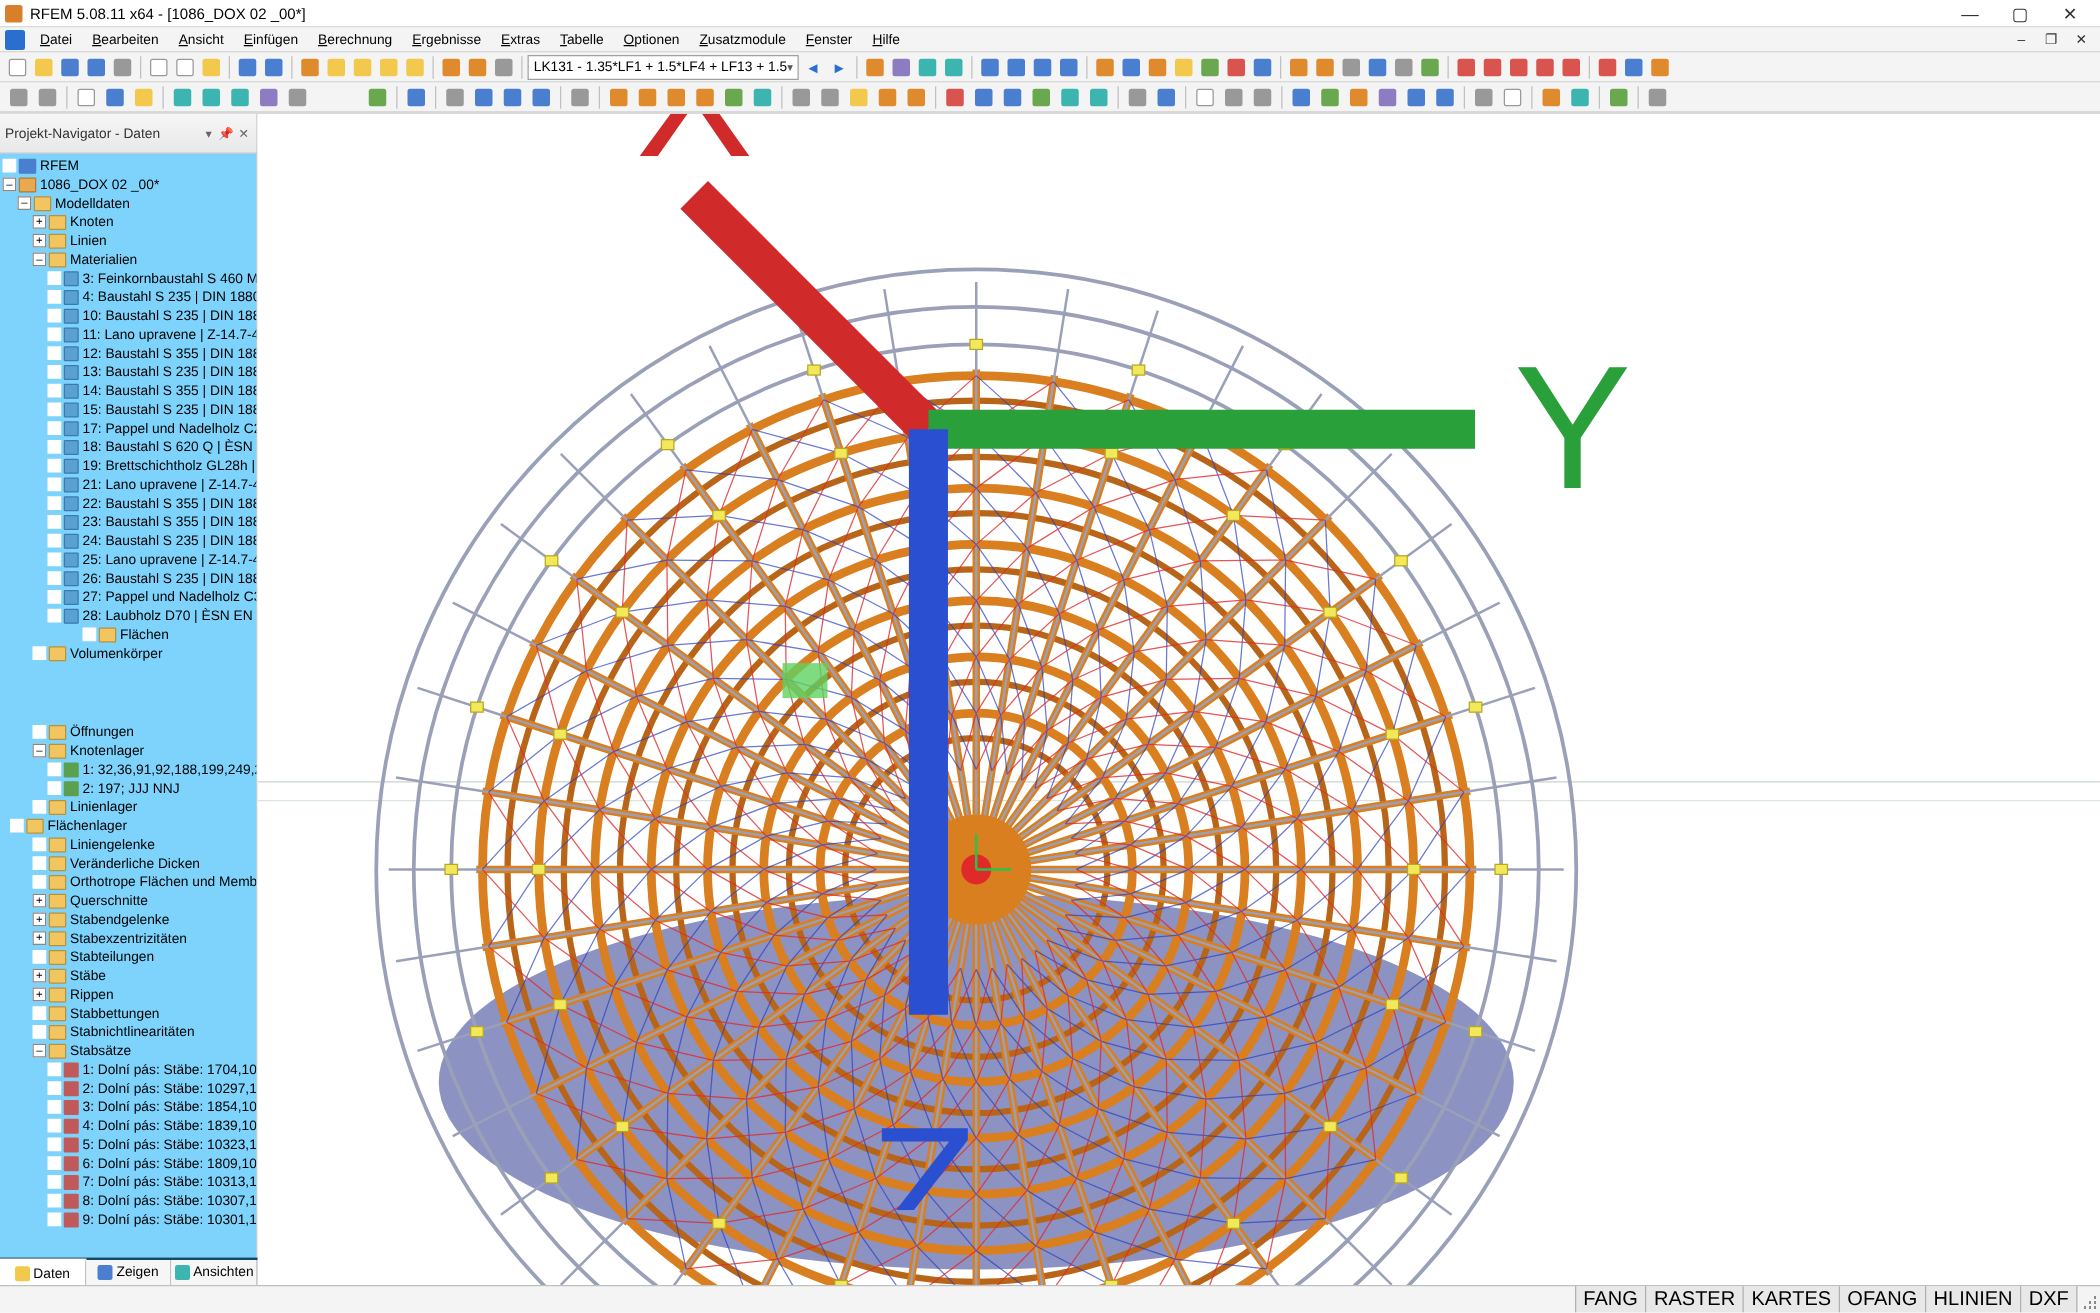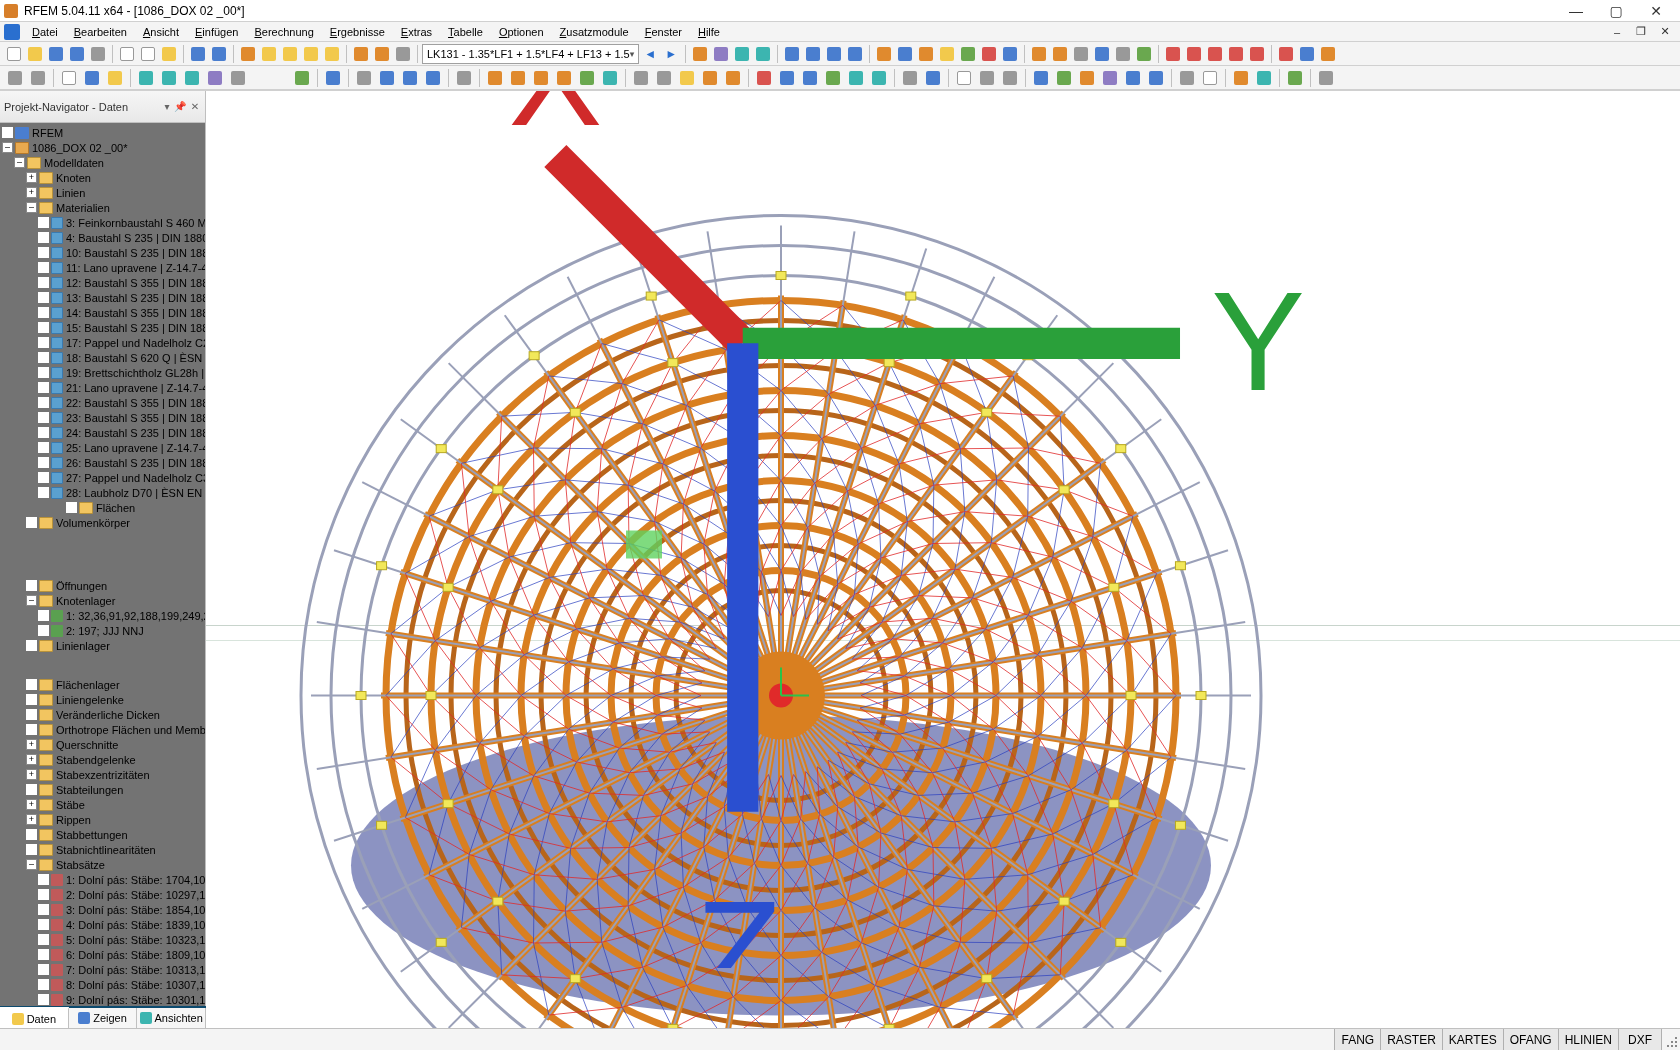--- a/index.html
+++ b/index.html
@@ -123,21 +123,21 @@
     padding: 0 4px;
     font-size: 11px;
     color: #333;
   }
   .nav-header .pin { margin-left:auto; display:flex; gap:2px; }
   .nav-header .pin span { width:12px; height:12px; font-size:10px; display:flex;align-items:center;justify-content:center;color:#666; }
   .nav-tree {
     flex: 1;
     overflow-y: auto;
     overflow-x: hidden;
-    background: #737373;
+    background: #7dd3fc;
     position: relative;
     padding: 2px 0;
   }
   .tree-row {
     display: flex; align-items: center;
     height: 15px;
     white-space: nowrap;
     font-size: 11px;
     color: #000;
     padding-right: 2px;
@@ -207,21 +207,21 @@
     background: #f4f4f4;
     border-top: 1px solid #c0c0c0;
     display: flex;
     align-items: stretch;
   }
   .statusbar .sb-fill { flex:1; }
   .sb-cell {
     border-left: 1px solid #b0b0b0;
     padding: 0 6px;
     display: flex; align-items: center;
-    font-size: 12px;
+    font-size: 16px;
     background: #e8e8e8;
     min-width: 44px;
     justify-content: center;
   }
   .sb-cell:last-child { border-right: 1px solid #b0b0b0;}
   .sb-grip {
     width: 18px;
     display:flex;align-items:flex-end;justify-content:flex-end;
     padding: 2px;
   }
@@ -239,21 +239,21 @@
   .nav-tree::-webkit-scrollbar { width: 14px; }
   .nav-tree::-webkit-scrollbar-track { background:#f4f4f4; }
   .nav-tree::-webkit-scrollbar-thumb { background:#c0c0c0; border:1px solid #a0a0a0; }
   .nav-tree::-webkit-scrollbar-button { background:#e8e8e8; height:14px; border:1px solid #c0c0c0;}
 </style>
 </head>
 <body>
 
 <div class="titlebar">
   <div class="app-icon"></div>
-  <div class="title-text">RFEM 5.04.11 x64 - [1086_DOX 02 _00*]</div>
+  <div class="title-text">RFEM 5.08.11 x64 - [1086_DOX 02 _00*]</div>
   <div class="titlebar-spacer"></div>
   <div class="win-btn">—</div>
   <div class="win-btn">▢</div>
   <div class="win-btn">✕</div>
 </div>
 
 <div class="menubar">
   <div class="menu-icon"></div>
   <div id="menus" style="display: flex;">
       <div class="menu-item"><u>D</u>atei</div>
@@ -774,21 +774,21 @@
         <div class="tree-row" style="padding-left: 38px;">
           <div class="tree-toggle empty"></div>
           <div class="tree-icon ti-node"></div>
           <span>2: 197; JJJ NNJ</span>
         </div>
         <div class="tree-row" style="padding-left: 26px;">
           <div class="tree-toggle empty"></div>
           <div class="tree-icon ti-folder"></div>
           <span>Linienlager</span>
         </div>
-        <div class="tree-row" style="padding-left: 26px; margin-top: 24px;">
+        <div class="tree-row" style="padding-left: 8px;">
           <div class="tree-toggle empty"></div>
           <div class="tree-icon ti-folder"></div>
           <span>Flächenlager</span>
         </div>
         <div class="tree-row" style="padding-left: 26px;">
           <div class="tree-toggle empty"></div>
           <div class="tree-icon ti-folder"></div>
           <span>Liniengelenke</span>
         </div>
         <div class="tree-row" style="padding-left: 26px;">

